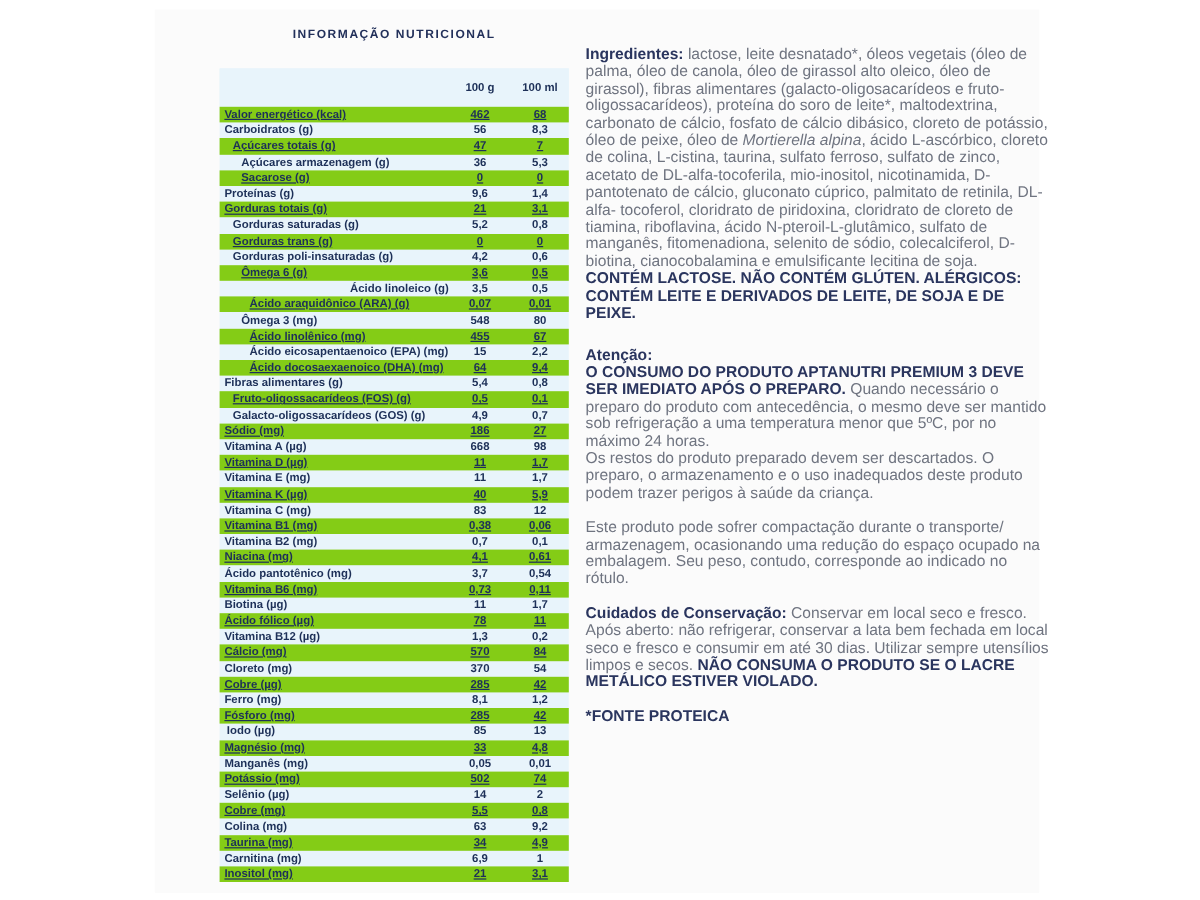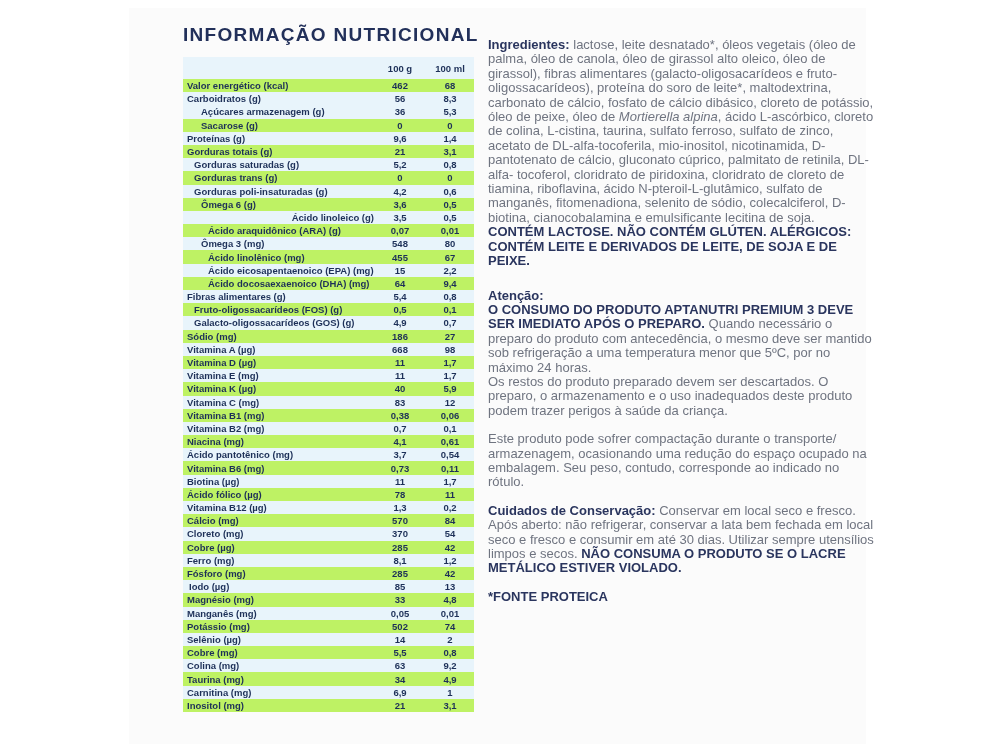--- a/index.html
+++ b/index.html
@@ -10,37 +10,37 @@
     position: relative; overflow: hidden;
   }
   .photo {
     position: absolute; left: 129px; top: 8px;
     width: 737px; height: 736px;
     background: #fbfbfb;
   }
   .label-title {
     position: absolute; left: 54px; top: 16px; width: 291px;
     text-align: center;
-    font-size: 19px; font-weight: 700; letter-spacing: 1.3px;
+    font-size: 10px; font-weight: 700; letter-spacing: 1.3px;
     color: #22305a;
     white-space: nowrap;
   }
   .ntable {
     position: absolute; left: 54px; top: 49px; width: 291px;
     background: #e8f4fb;
   }
   .trow {
     display: flex; align-items: center;
     height: 13.2px;
     font-size: 9.5px;
     color: #1d3058;
     white-space: nowrap;
   }
-  .trow.dark { background: #bef264; }
-  .trow.header-row { height: 22px; background: #e8f4fb; }
+  .trow.dark { background: #84cc16; text-decoration: underline; }
+  .trow.header-row { height: 32px; background: #e8f4fb; }
   .cell-label { flex: 1; font-weight: 700; padding-left: 4px; }
   .cell-v { width: 52px; text-align: center; font-weight: 600; }
   .cell-v2 { width: 48px; text-align: center; font-weight: 600; }
   .header-row .cell-v, .header-row .cell-v2 { font-weight: 700; }
   .right-col {
     position: absolute; left: 359px; top: 30px; width: 386px;
     font-size: 13px; line-height: 14.4px;
     color: #6f7480;
   }
   .right-col p { margin: 0; }
@@ -65,20 +65,25 @@
     <div id="table-body">
         <div class="trow dark">
           <span class="cell-label" style="padding-left: 4px;">Valor energético (kcal)</span>
           <span class="cell-v">462</span>
           <span class="cell-v2">68</span>
         </div>
         <div class="trow">
           <span class="cell-label" style="padding-left: 4px;">Carboidratos (g)</span>
           <span class="cell-v">56</span>
           <span class="cell-v2">8,3</span>
+        </div>
+        <div class="trow dark">
+          <span class="cell-label" style="padding-left: 11px;">Açúcares totais (g)</span>
+          <span class="cell-v">47</span>
+          <span class="cell-v2">7</span>
         </div>
         <div class="trow">
           <span class="cell-label" style="padding-left: 18px;">Açúcares armazenagem (g)</span>
           <span class="cell-v">36</span>
           <span class="cell-v2">5,3</span>
         </div>
         <div class="trow dark">
           <span class="cell-label" style="padding-left: 18px;">Sacarose (g)</span>
           <span class="cell-v">0</span>
           <span class="cell-v2">0</span>

